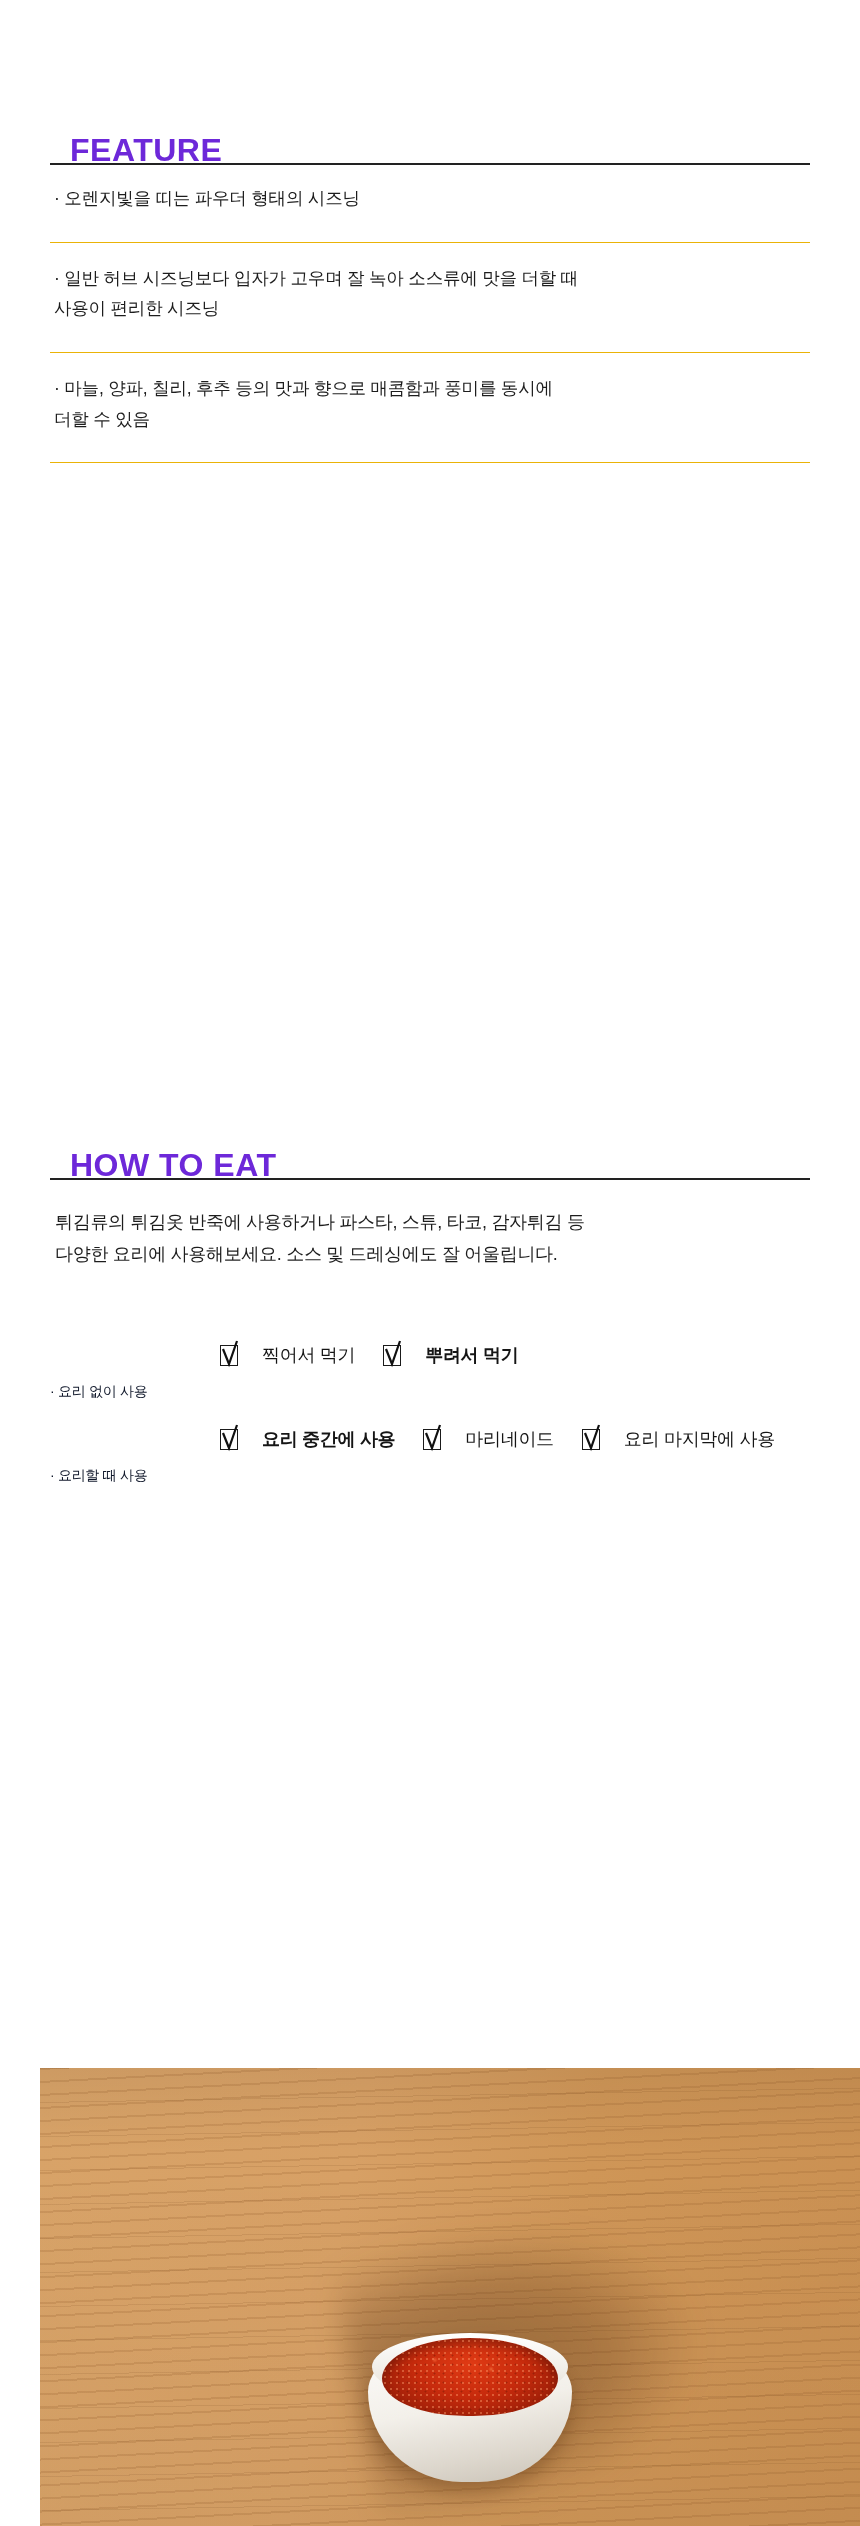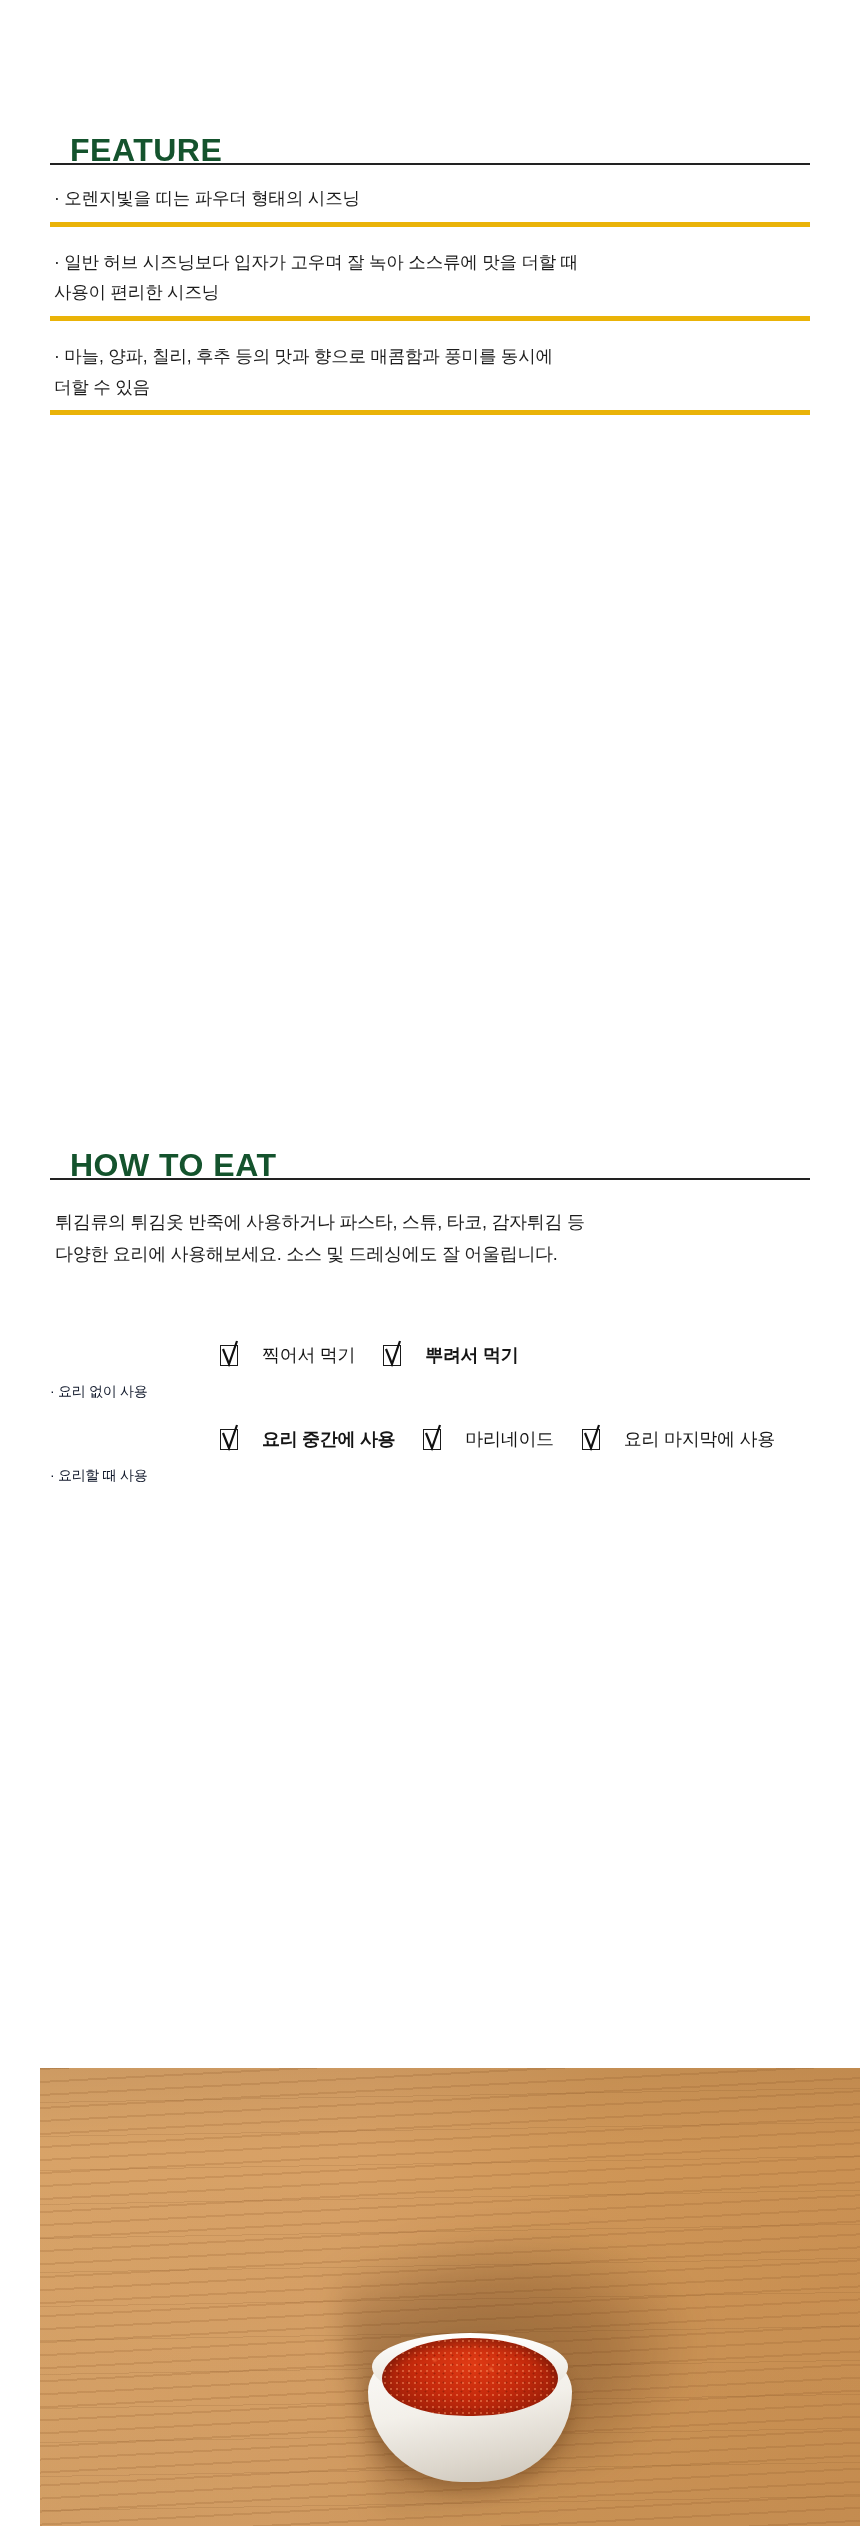--- a/index.html
+++ b/index.html
@@ -27,21 +27,21 @@
   .feature-section {
     position: absolute;
     left: 0;
     top: 0;
     width: 860px;
   }
   .section-title {
     font-size: 32px;
     font-weight: 900;
     letter-spacing: 0.5px;
-    color: #14532d;
+    color: #6d28d9;
     font-family: "Liberation Sans", sans-serif;
   }
   .feature-title {
     position: absolute;
     left: 70px;
     top: 105px;
   }
   .feature-rule {
     position: absolute;
     left: 50px;
@@ -50,22 +50,22 @@
     height: 2px;
     background: #222222;
   }
   .feature-list {
     position: absolute;
     left: 50px;
     top: 163px;
     width: 760px;
   }
   .feature-item {
-    border-bottom: 5px solid #eab308;
-    padding: 20px 8px 8px 4px;
+    border-bottom: 1px solid #eab308;
+    padding: 20px 8px 28px 4px;
   }
   .feature-item-text {
     font-size: 17.5px;
     line-height: 1.75;
     color: #1d1d1d;
     white-space: pre-line;
     letter-spacing: -0.2px;
   }
   .feature-item-text::before {
     content: "· ";

